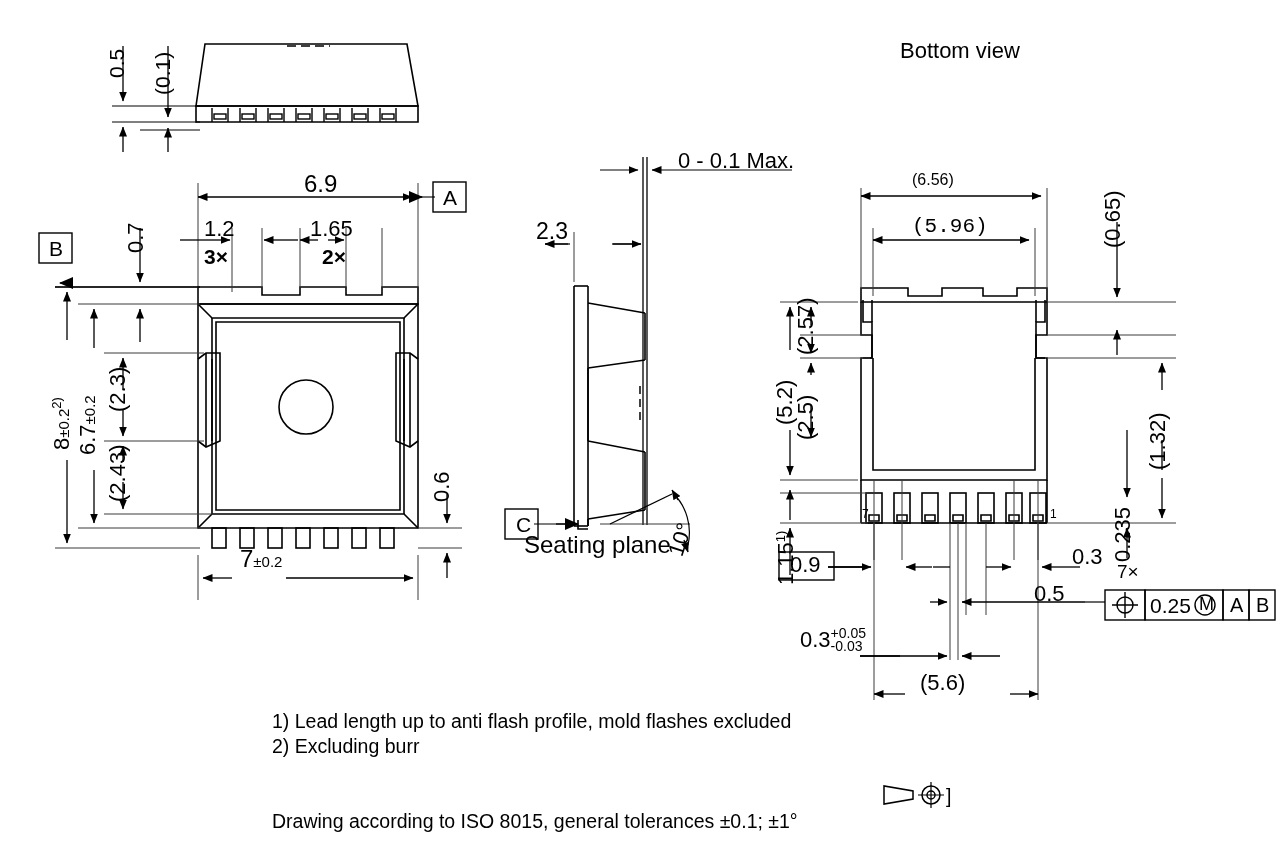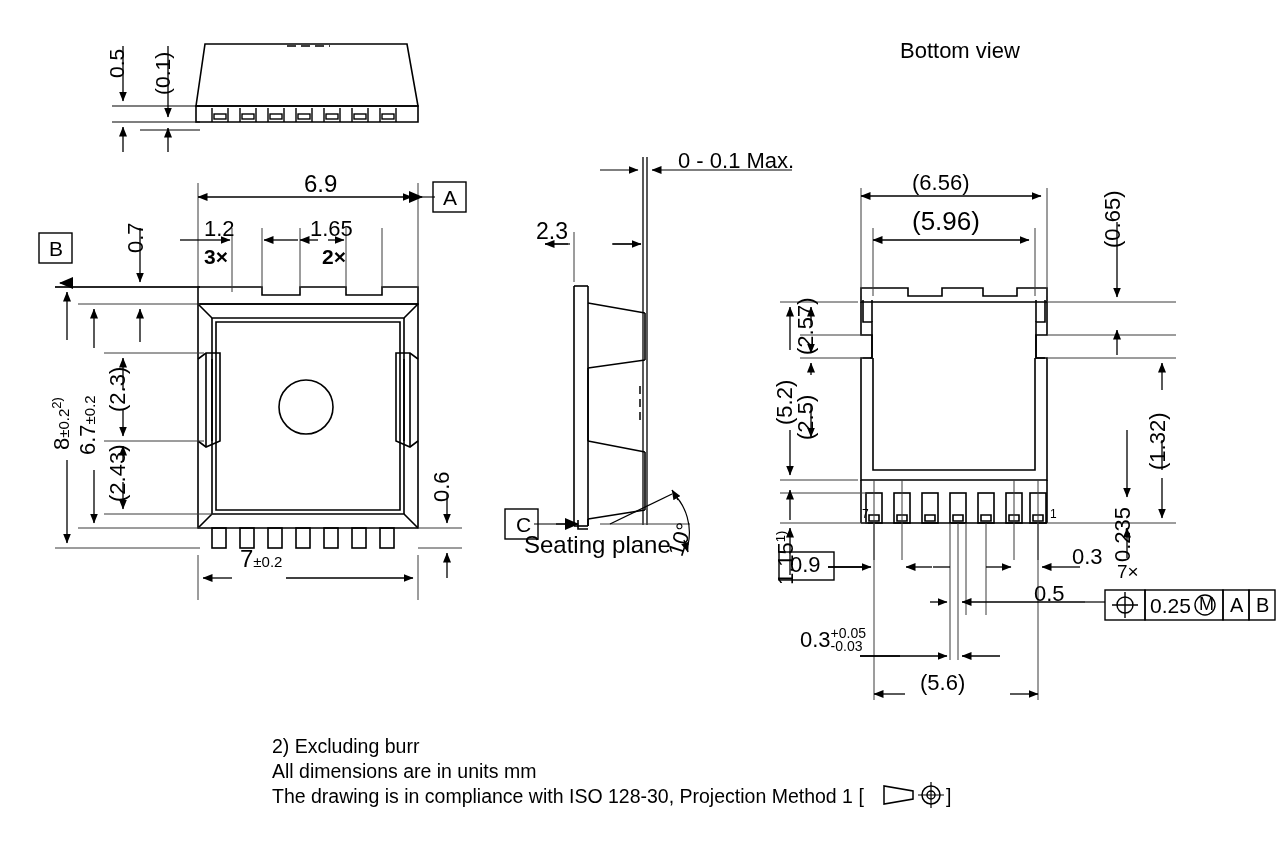--- a/index.html
+++ b/index.html
@@ -405,22 +405,22 @@
 
 <div class="lbl" style="left:240px;top:547px;font-size:24px;">
   <span>7</span><span class="pm">±0.2</span>
 </div>
 
 <div class="lbl" style="left:678px;top:150px;font-size:22px;">0 - 0.1 Max.</div>
 <div class="lbl" style="left:536px;top:220px;font-size:23px;">2.3</div>
 <div class="lbl" style="left:504px;top:533px;font-size:24px;margin-left:20px;">Seating plane</div>
 <div class="lbl" style="left:665px;top:552px;transform:rotate(-72deg);transform-origin:0 0;font-size:22px;">10°</div>
 
-<div class="lbl" style="left:912px;top:172px;font-size:22px;">(6.56)</div>
-<div class="lbl" style="left:912px;top:208px;font-size:26px;">(5.96)</div>
+<div class="lbl" style="left:912px;top:172px;font-size:16px;">(6.56)</div>
+<div class="lbl" style="left:912px;top:216px;font-size:21px;font-family:Liberation Mono, monospace;">(5.96)</div>
 <div class="lbl v" style="left:774px;top:425px;transform:rotate(-90deg);font-size:22px;">(5.2)</div>
 <div class="lbl v" style="left:795px;top:355px;transform:rotate(-90deg);font-size:22px;">(2.57)</div>
 <div class="lbl v" style="left:795px;top:440px;transform:rotate(-90deg);font-size:22px;">(2.5)</div>
 <div class="lbl v" style="left:1102px;top:248px;transform:rotate(-90deg);font-size:22px;">(0.65)</div>
 <div class="lbl v" style="left:1147px;top:470px;transform:rotate(-90deg);font-size:22px;">(1.32)</div>
 <div class="lbl v" style="left:1112px;top:562px;transform:rotate(-90deg);font-size:22px;">0.235</div>
 
 <div class="lbl v" style="left:774px;top:585px;transform:rotate(-90deg);font-size:22px;">
   <span>1.15</span><span class="sup">1)</span>
 </div>
@@ -437,18 +437,18 @@
 
 <div class="lbl tiny" style="left:862px;top:508px;">7</div>
 <div class="lbl tiny" style="left:1050px;top:508px;">1</div>
 
 <div class="lbl" style="left:1117px;top:562px;font-size:19px;">7×</div>
 <div class="lbl" style="left:1150px;top:595px;font-size:21px;text-align:right;">0.25</div>
 <div class="lbl" style="left:1199px;top:595px;font-size:18px;">M</div>
 <div class="lbl" style="left:1230px;top:595px;font-size:20px;">A</div>
 <div class="lbl" style="left:1256px;top:595px;font-size:20px;">B</div>
 
+<div class="notes" style="left:272px;top:709px;">1) Lead length up to anti flash profile, mold flashes excluded</div>
 <div class="notes" style="left:272px;top:734px;text-align:center;">2) Excluding burr</div>
-<div class="notes" style="left:272px;top:759px;">All dimensions are in units mm</div>
-<div class="notes" style="left:272px;top:784px;">The drawing is in compliance with ISO 128-30, Projection Method 1 [</div>
 <div class="notes" style="left:946px;top:784px;">]</div>
+<div class="notes" style="left:272px;top:809px;">Drawing according to ISO 8015, general tolerances ±0.1; ±1°</div>
 
 </div>
 
 </body></html>

